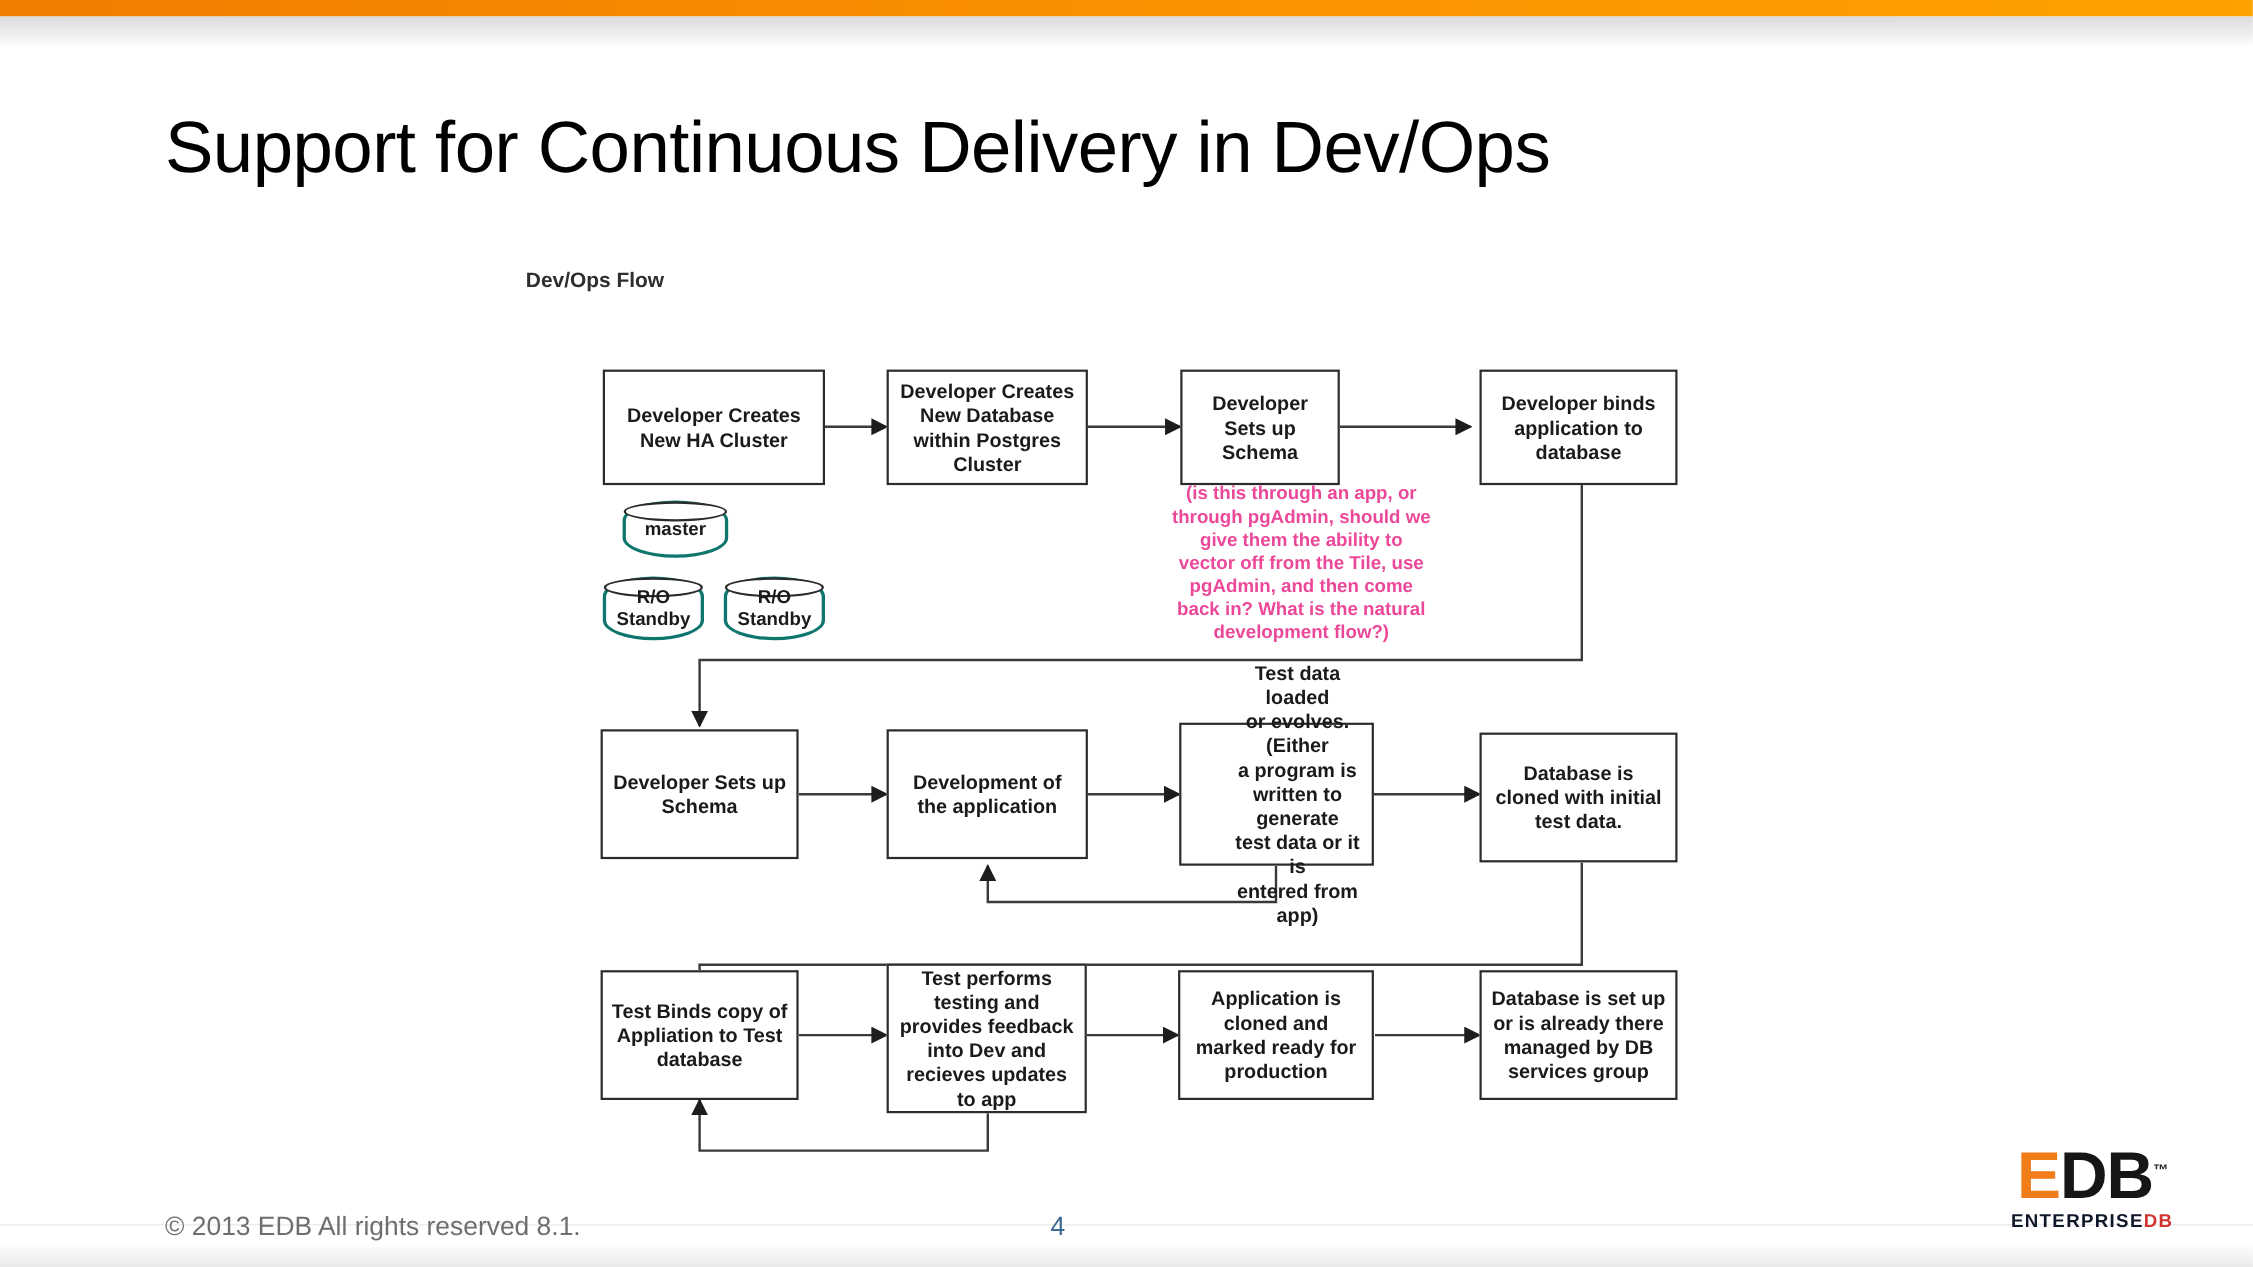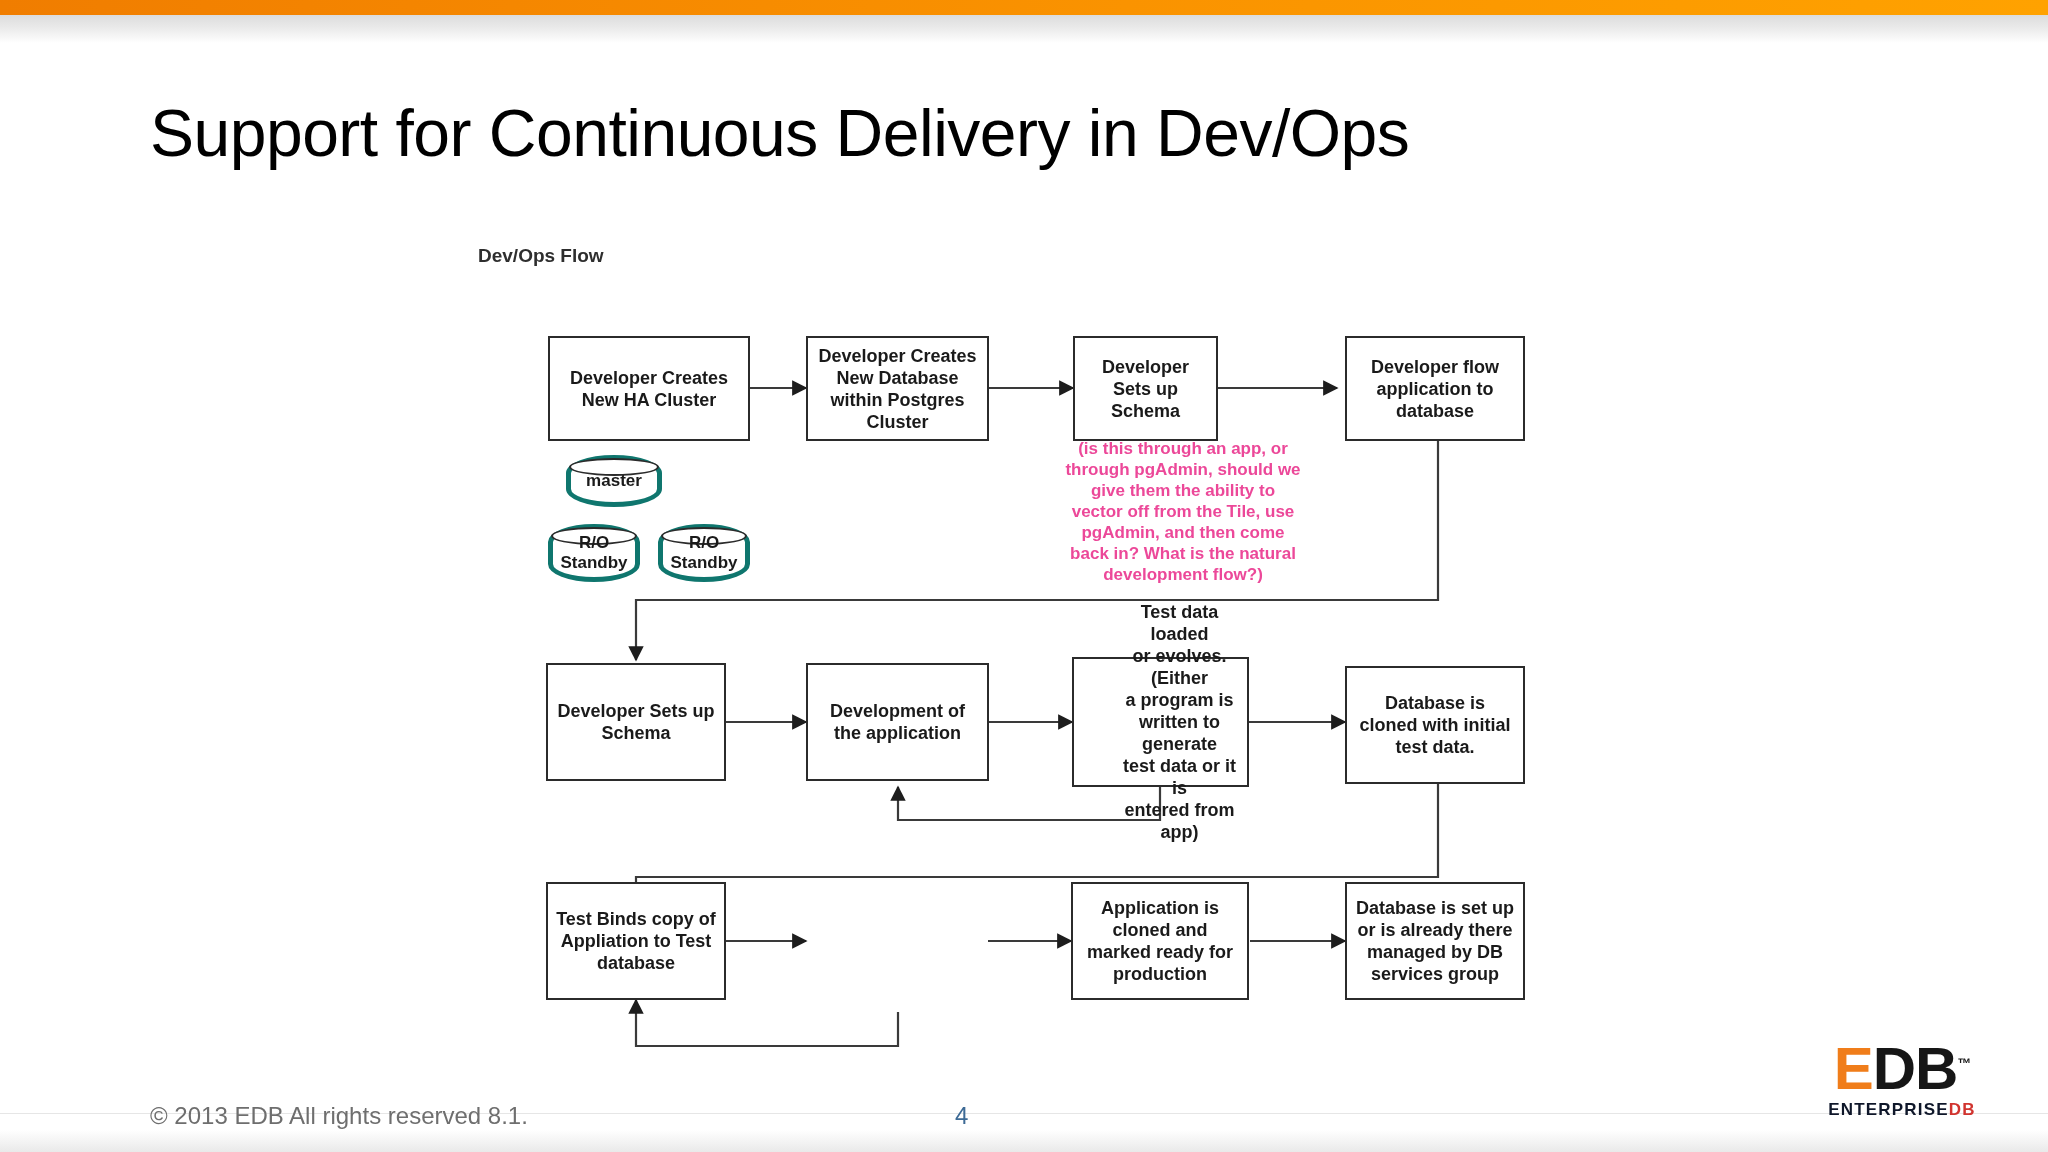--- a/index.html
+++ b/index.html
@@ -81,21 +81,21 @@
     line-height: 22px;
     font-weight: bold;
     padding: 2px 6px;
     white-space: pre-line;
   }
 
   
   .cyl {
     position: absolute;
     box-sizing: border-box;
-    border: 5px solid #0f766e;
+    border: 3px solid #0f766e;
     border-radius: 50% / 18px;
     background: #ffffff;
     display: flex;
     align-items: center;
     justify-content: center;
     text-align: center;
     font-size: 17px;
     line-height: 20px;
     font-weight: bold;
     color: #1a1a1a;
@@ -236,21 +236,21 @@
       <span>Developer Creates
 New Database
 within Postgres
 Cluster</span>
     </div>
     <div class="node" style="left:1073px; top:336px; width:145px; height:105px;">
       <span>Developer Sets up
 Schema</span>
     </div>
     <div class="node" style="left:1345px; top:336px; width:180px; height:105px;">
-      <span>Developer flow
+      <span>Developer binds
 application to
 database</span>
     </div>
 
     <div class="note" style="left:1048px; top:438px; width:270px;">(is this through an app, or
 through pgAdmin, should we
 give them the ability to
 vector off from the Tile, use
 pgAdmin, and then come
 back in? What is the natural
@@ -288,20 +288,28 @@
       <span>Database is
 cloned with initial
 test data.</span>
     </div>
 
     <div class="node" style="left:546px; top:882px; width:180px; height:118px;">
       <span>Test Binds copy of
 Appliation to Test
 database</span>
     </div>
+    <div class="node" style="left:806px; top:876px; width:182px; height:136px;">
+      <span>Test performs
+testing and
+provides feedback
+into Dev and
+recieves updates
+to app</span>
+    </div>
     <div class="node" style="left:1071px; top:882px; width:178px; height:118px;">
       <span>Application is
 cloned and
 marked ready for
 production</span>
     </div>
     <div class="node" style="left:1345px; top:882px; width:180px; height:118px;">
       <span>Database is set up
 or is already there
 managed by DB

